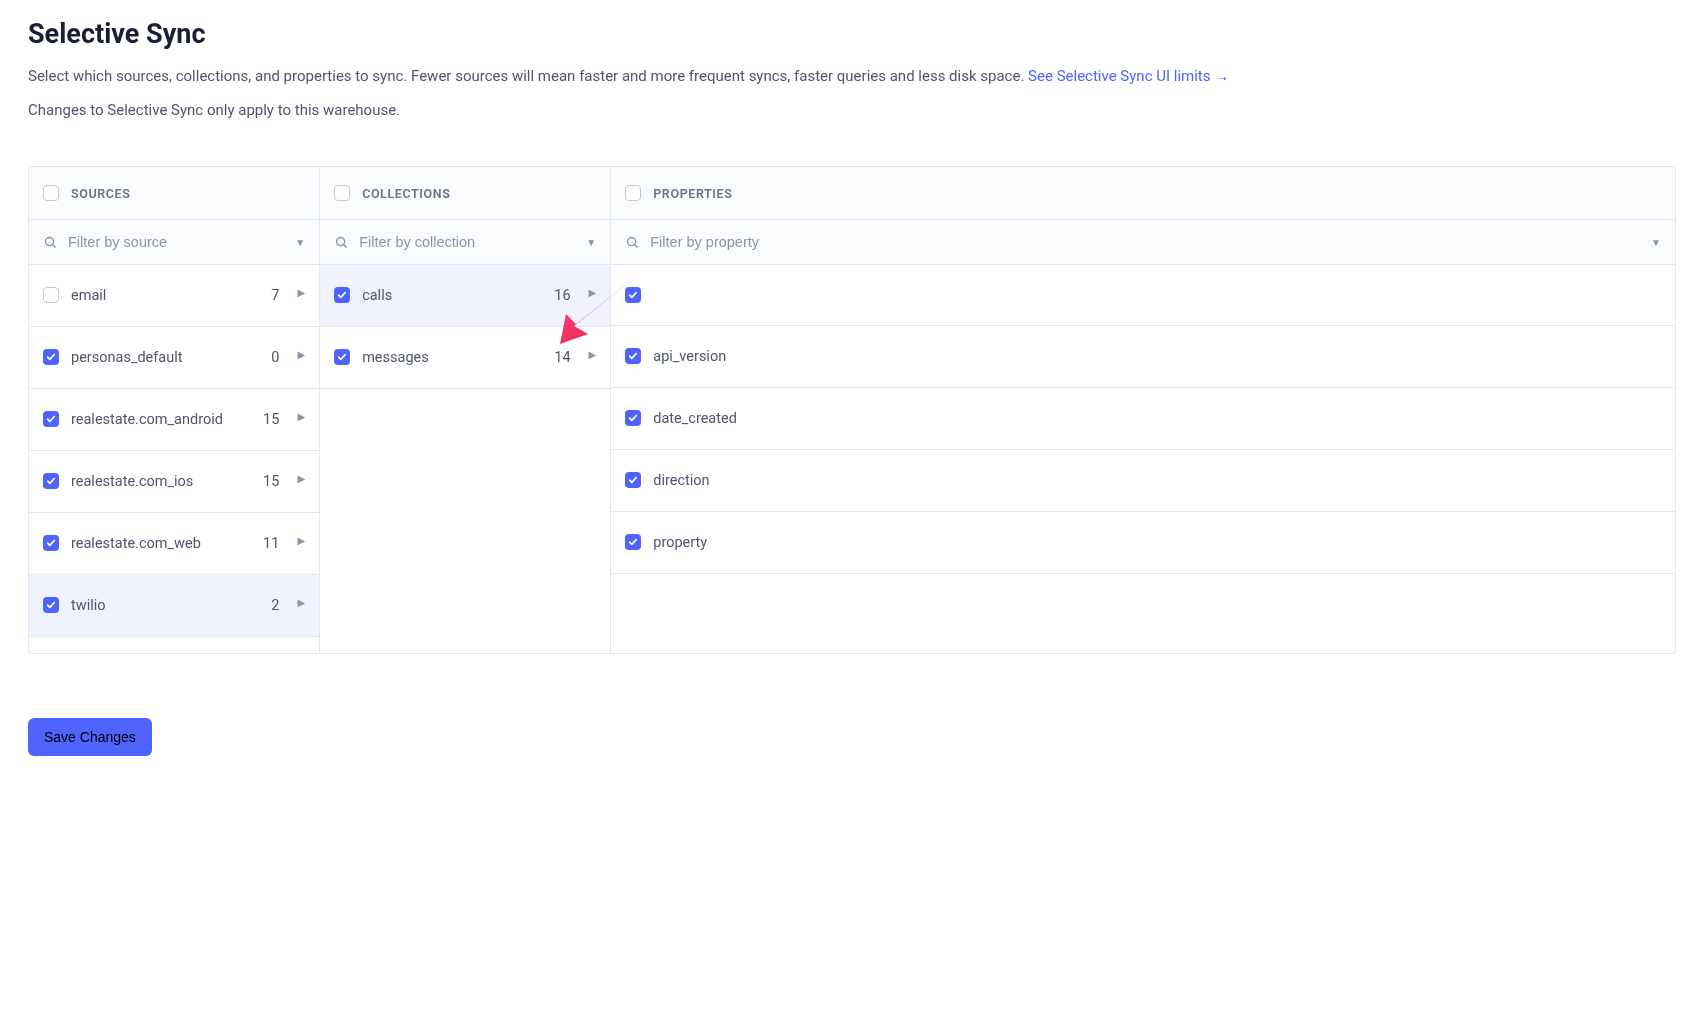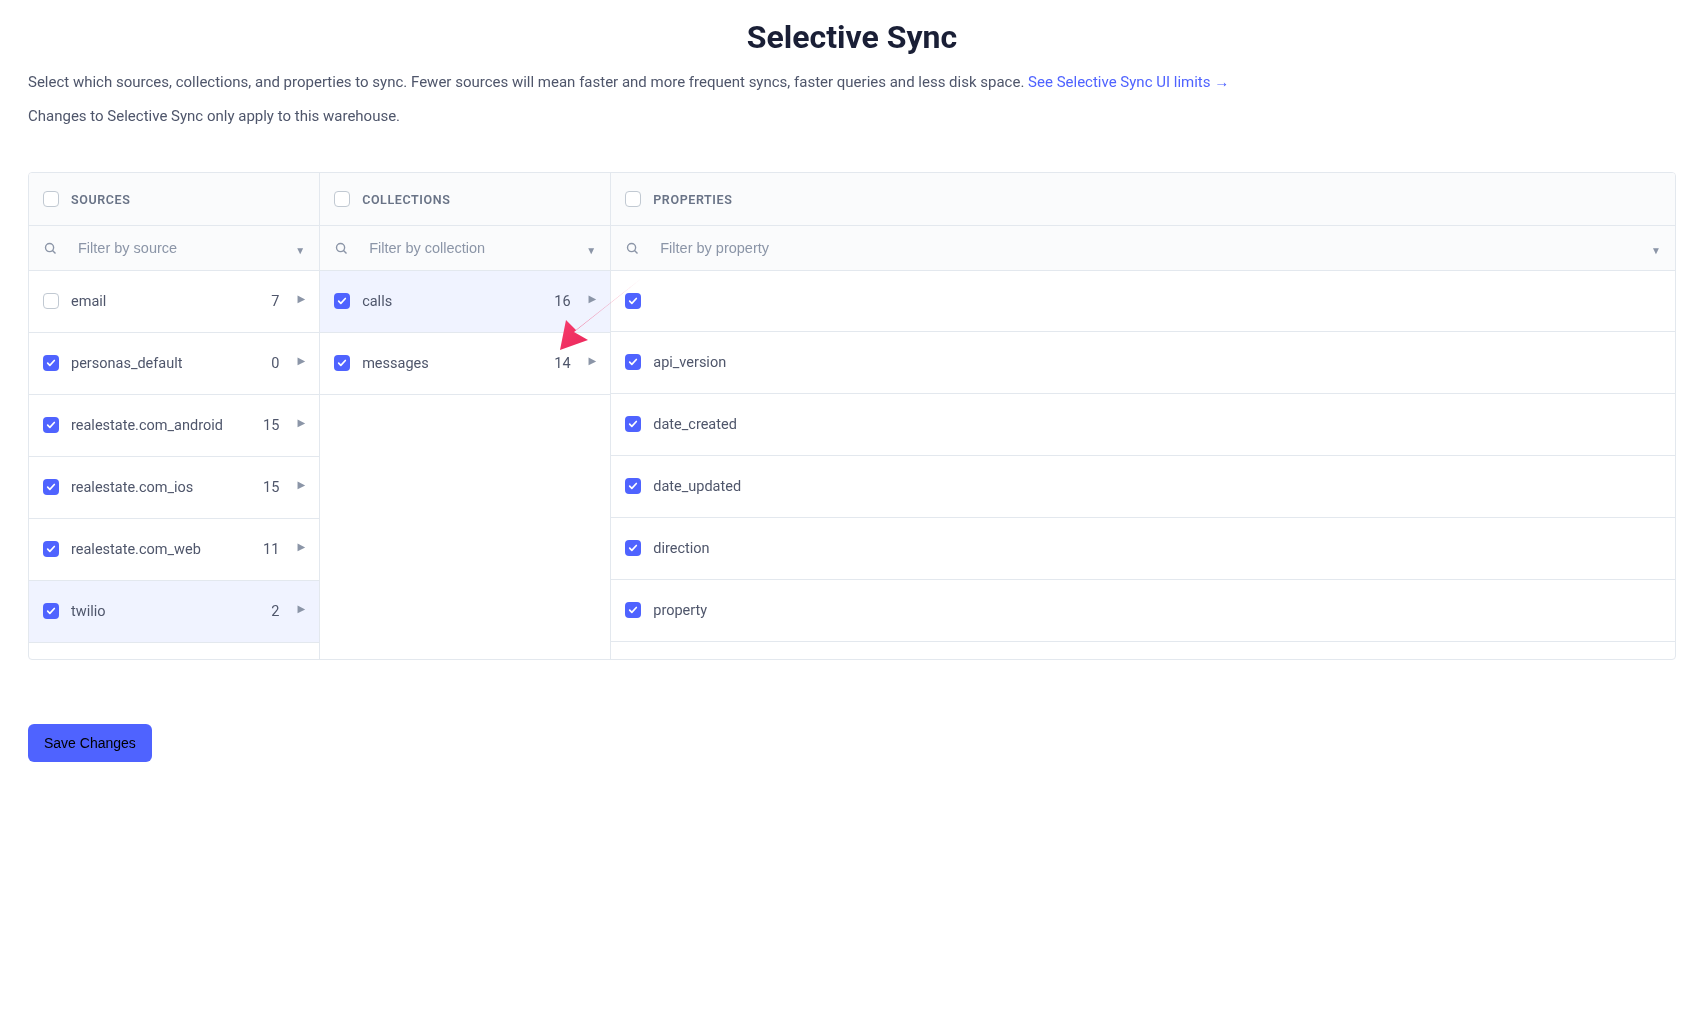--- a/index.html
+++ b/index.html
@@ -3,25 +3,24 @@
 <meta charset="utf-8">
 <style>
   * { box-sizing: border-box; margin: 0; padding: 0; }
   body {
     font-family: -apple-system, BlinkMacSystemFont, "Segoe UI", Roboto, Helvetica, Arial, sans-serif;
     background: #fff;
     color: #1a1f36;
     padding: 18px 28px;
   }
   h1 {
-    font-size: 32px;
+    font-size: 27px;
     font-weight: 700;
     color: #1a1f36;
     margin-bottom: 14px;
-    text-align: center;
   }
   .desc {
     font-size: 15px;
     color: #4f566b;
     line-height: 1.6;
     margin-bottom: 10px;
   }
   .desc a {
     color: #4f63ff;
     text-decoration: none;
@@ -49,25 +48,25 @@
     border-bottom: 1px solid #e3e8ee;
   }
   .col-header .label {
     font-size: 12.5px;
     font-weight: 600;
     letter-spacing: 0.6px;
     color: #697386;
   }
   .filter-row {
     display: flex;
-    align-items: flex-end;
+    align-items: center;
     padding: 14px 14px;
     border-bottom: 1px solid #e3e8ee;
     background: #fafbfc;
-    gap: 20px;
+    gap: 10px;
   }
   .filter-row input {
     flex: 1;
     border: none;
     background: transparent;
     font-size: 14.5px;
     color: #4f566b;
     outline: none;
   }
   .filter-row input::placeholder { color: #8b95a7; }
@@ -276,28 +275,20 @@
               </svg>
             </span>
             <span class="name">date_created</span>
           </div>
           <div class="row">
             <span class="cb checked">
               <svg viewBox="0 0 12 12">
                 <path d="M2 6.2 L4.6 8.8 L10 3" stroke="#fff" stroke-width="2" fill="none" stroke-linecap="round" stroke-linejoin="round"></path>
               </svg>
             </span>
-            <span class="name">date_updated</span>
-          </div>
-          <div class="row">
-            <span class="cb checked">
-              <svg viewBox="0 0 12 12">
-                <path d="M2 6.2 L4.6 8.8 L10 3" stroke="#fff" stroke-width="2" fill="none" stroke-linecap="round" stroke-linejoin="round"></path>
-              </svg>
-            </span>
             <span class="name">direction</span>
           </div>
           <div class="row">
             <span class="cb checked">
               <svg viewBox="0 0 12 12">
                 <path d="M2 6.2 L4.6 8.8 L10 3" stroke="#fff" stroke-width="2" fill="none" stroke-linecap="round" stroke-linejoin="round"></path>
               </svg>
             </span>
             <span class="name">property</span>
           </div>

